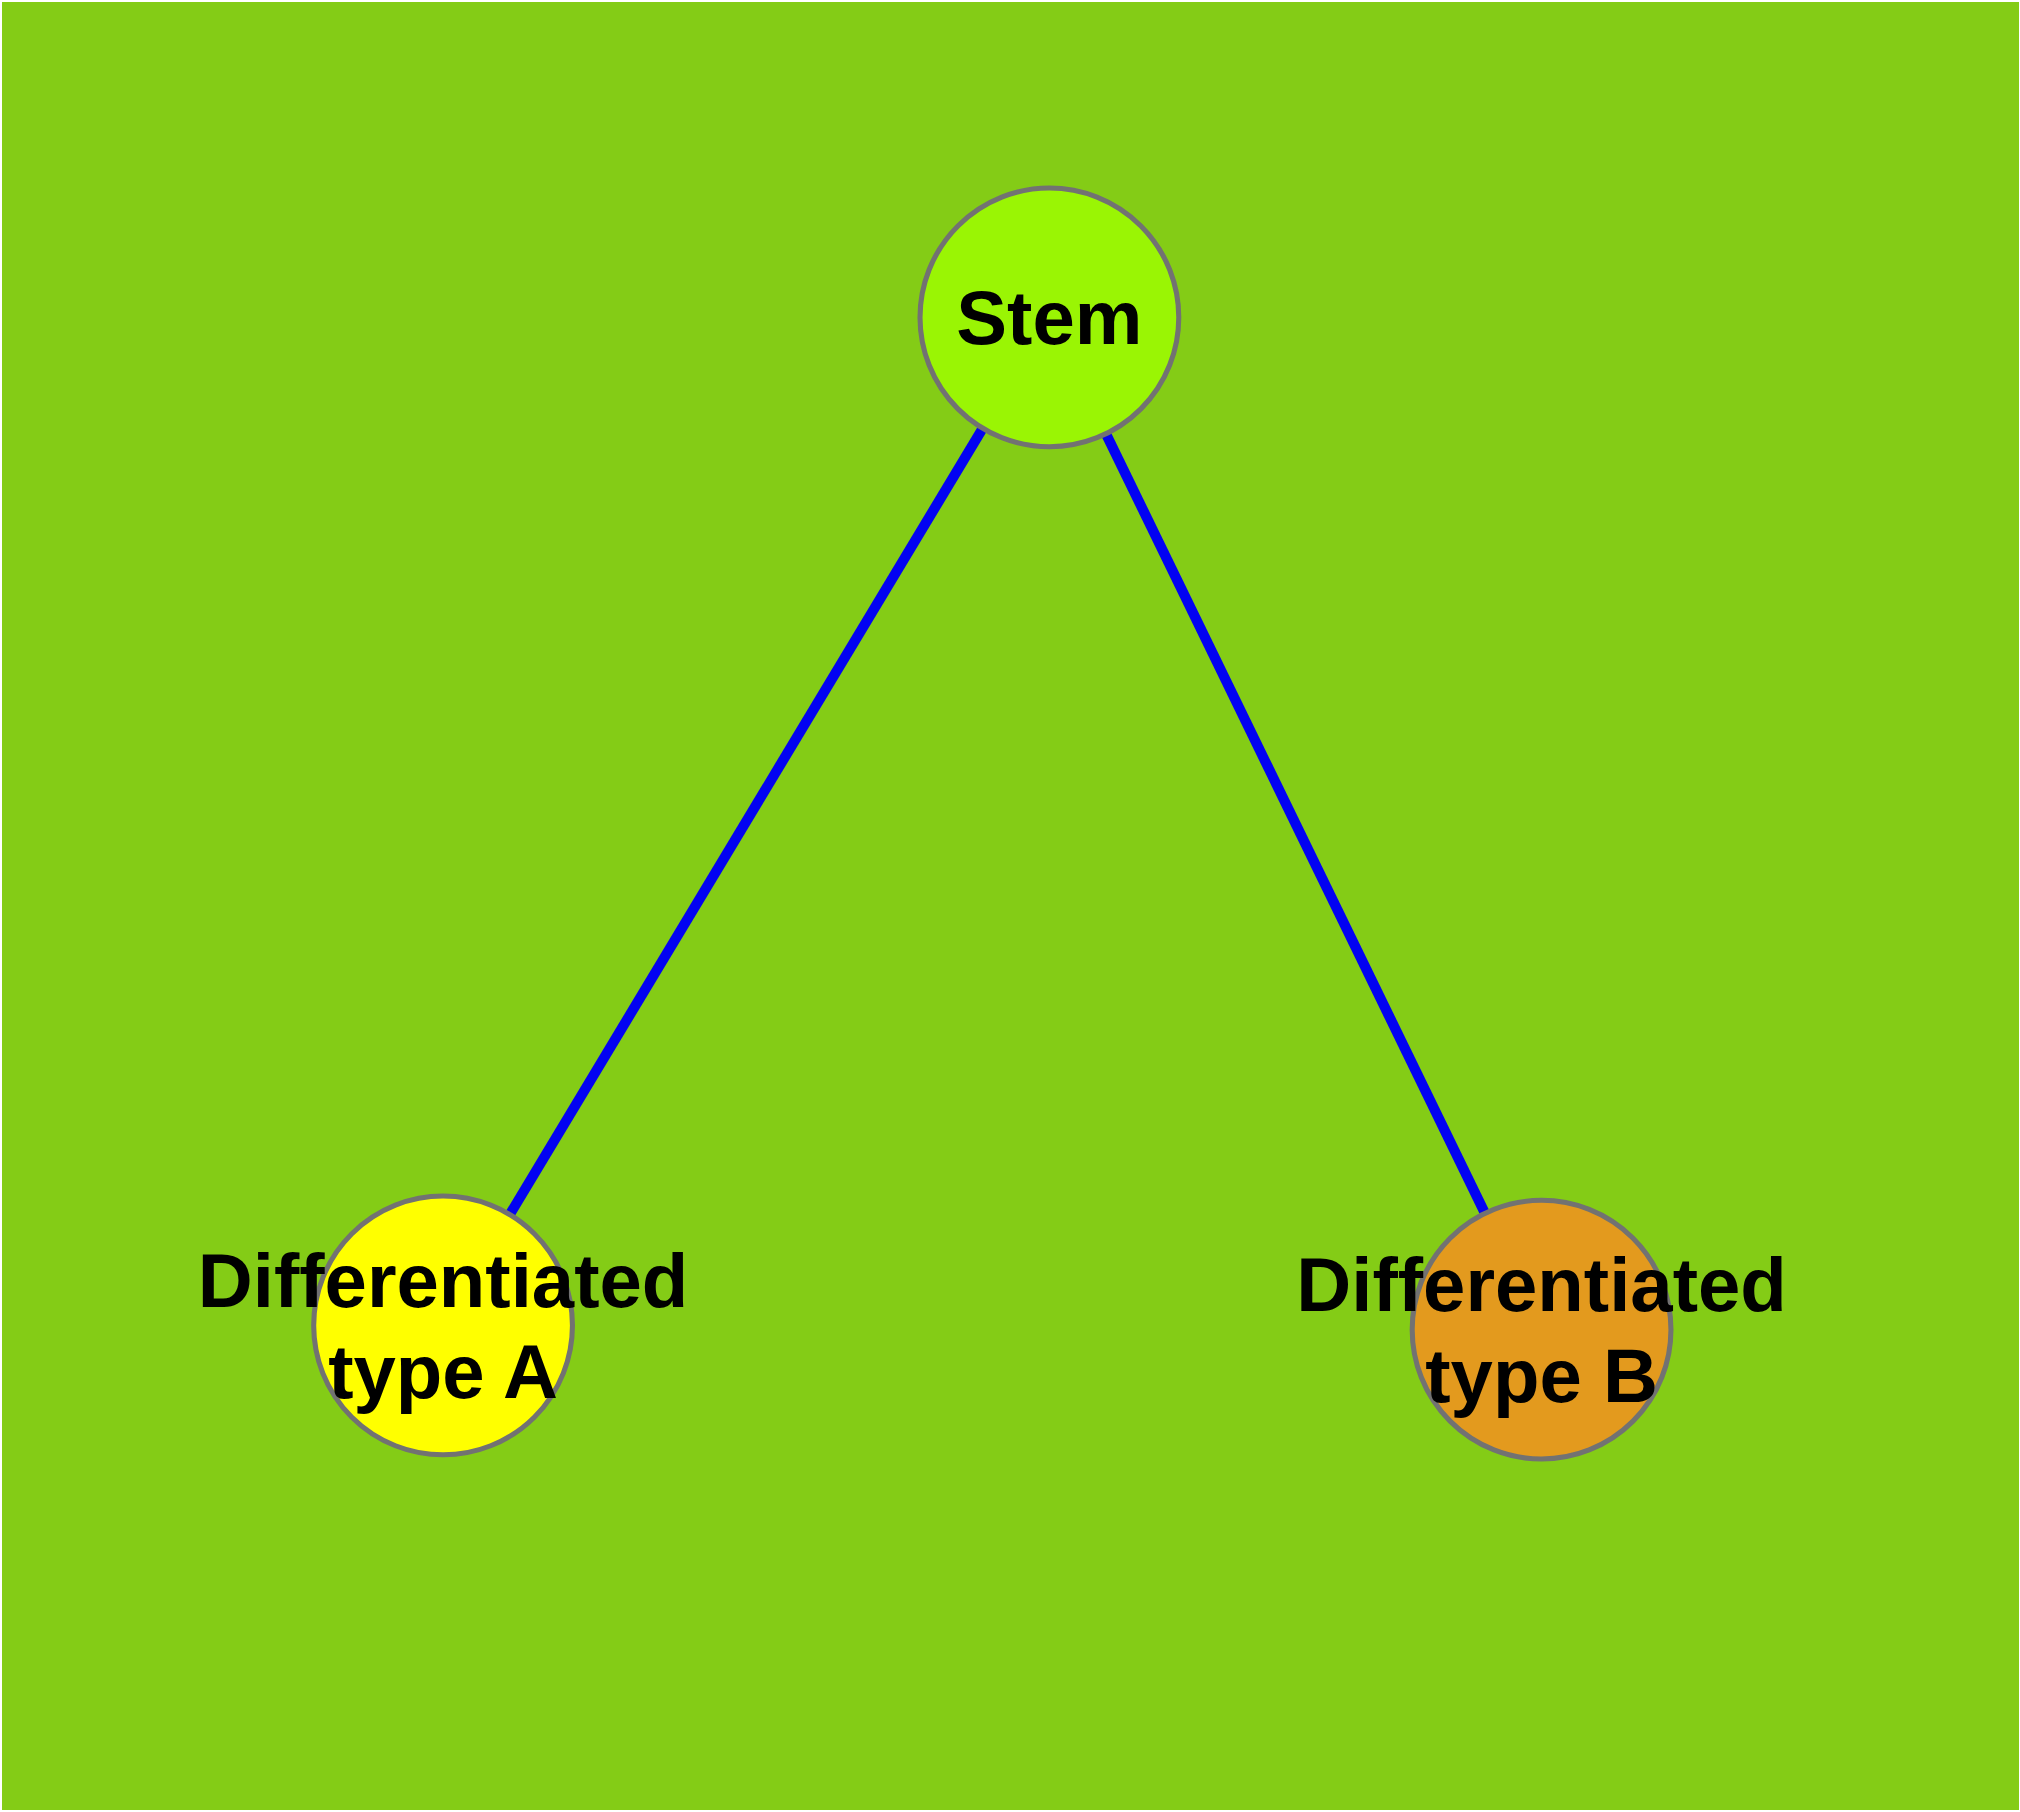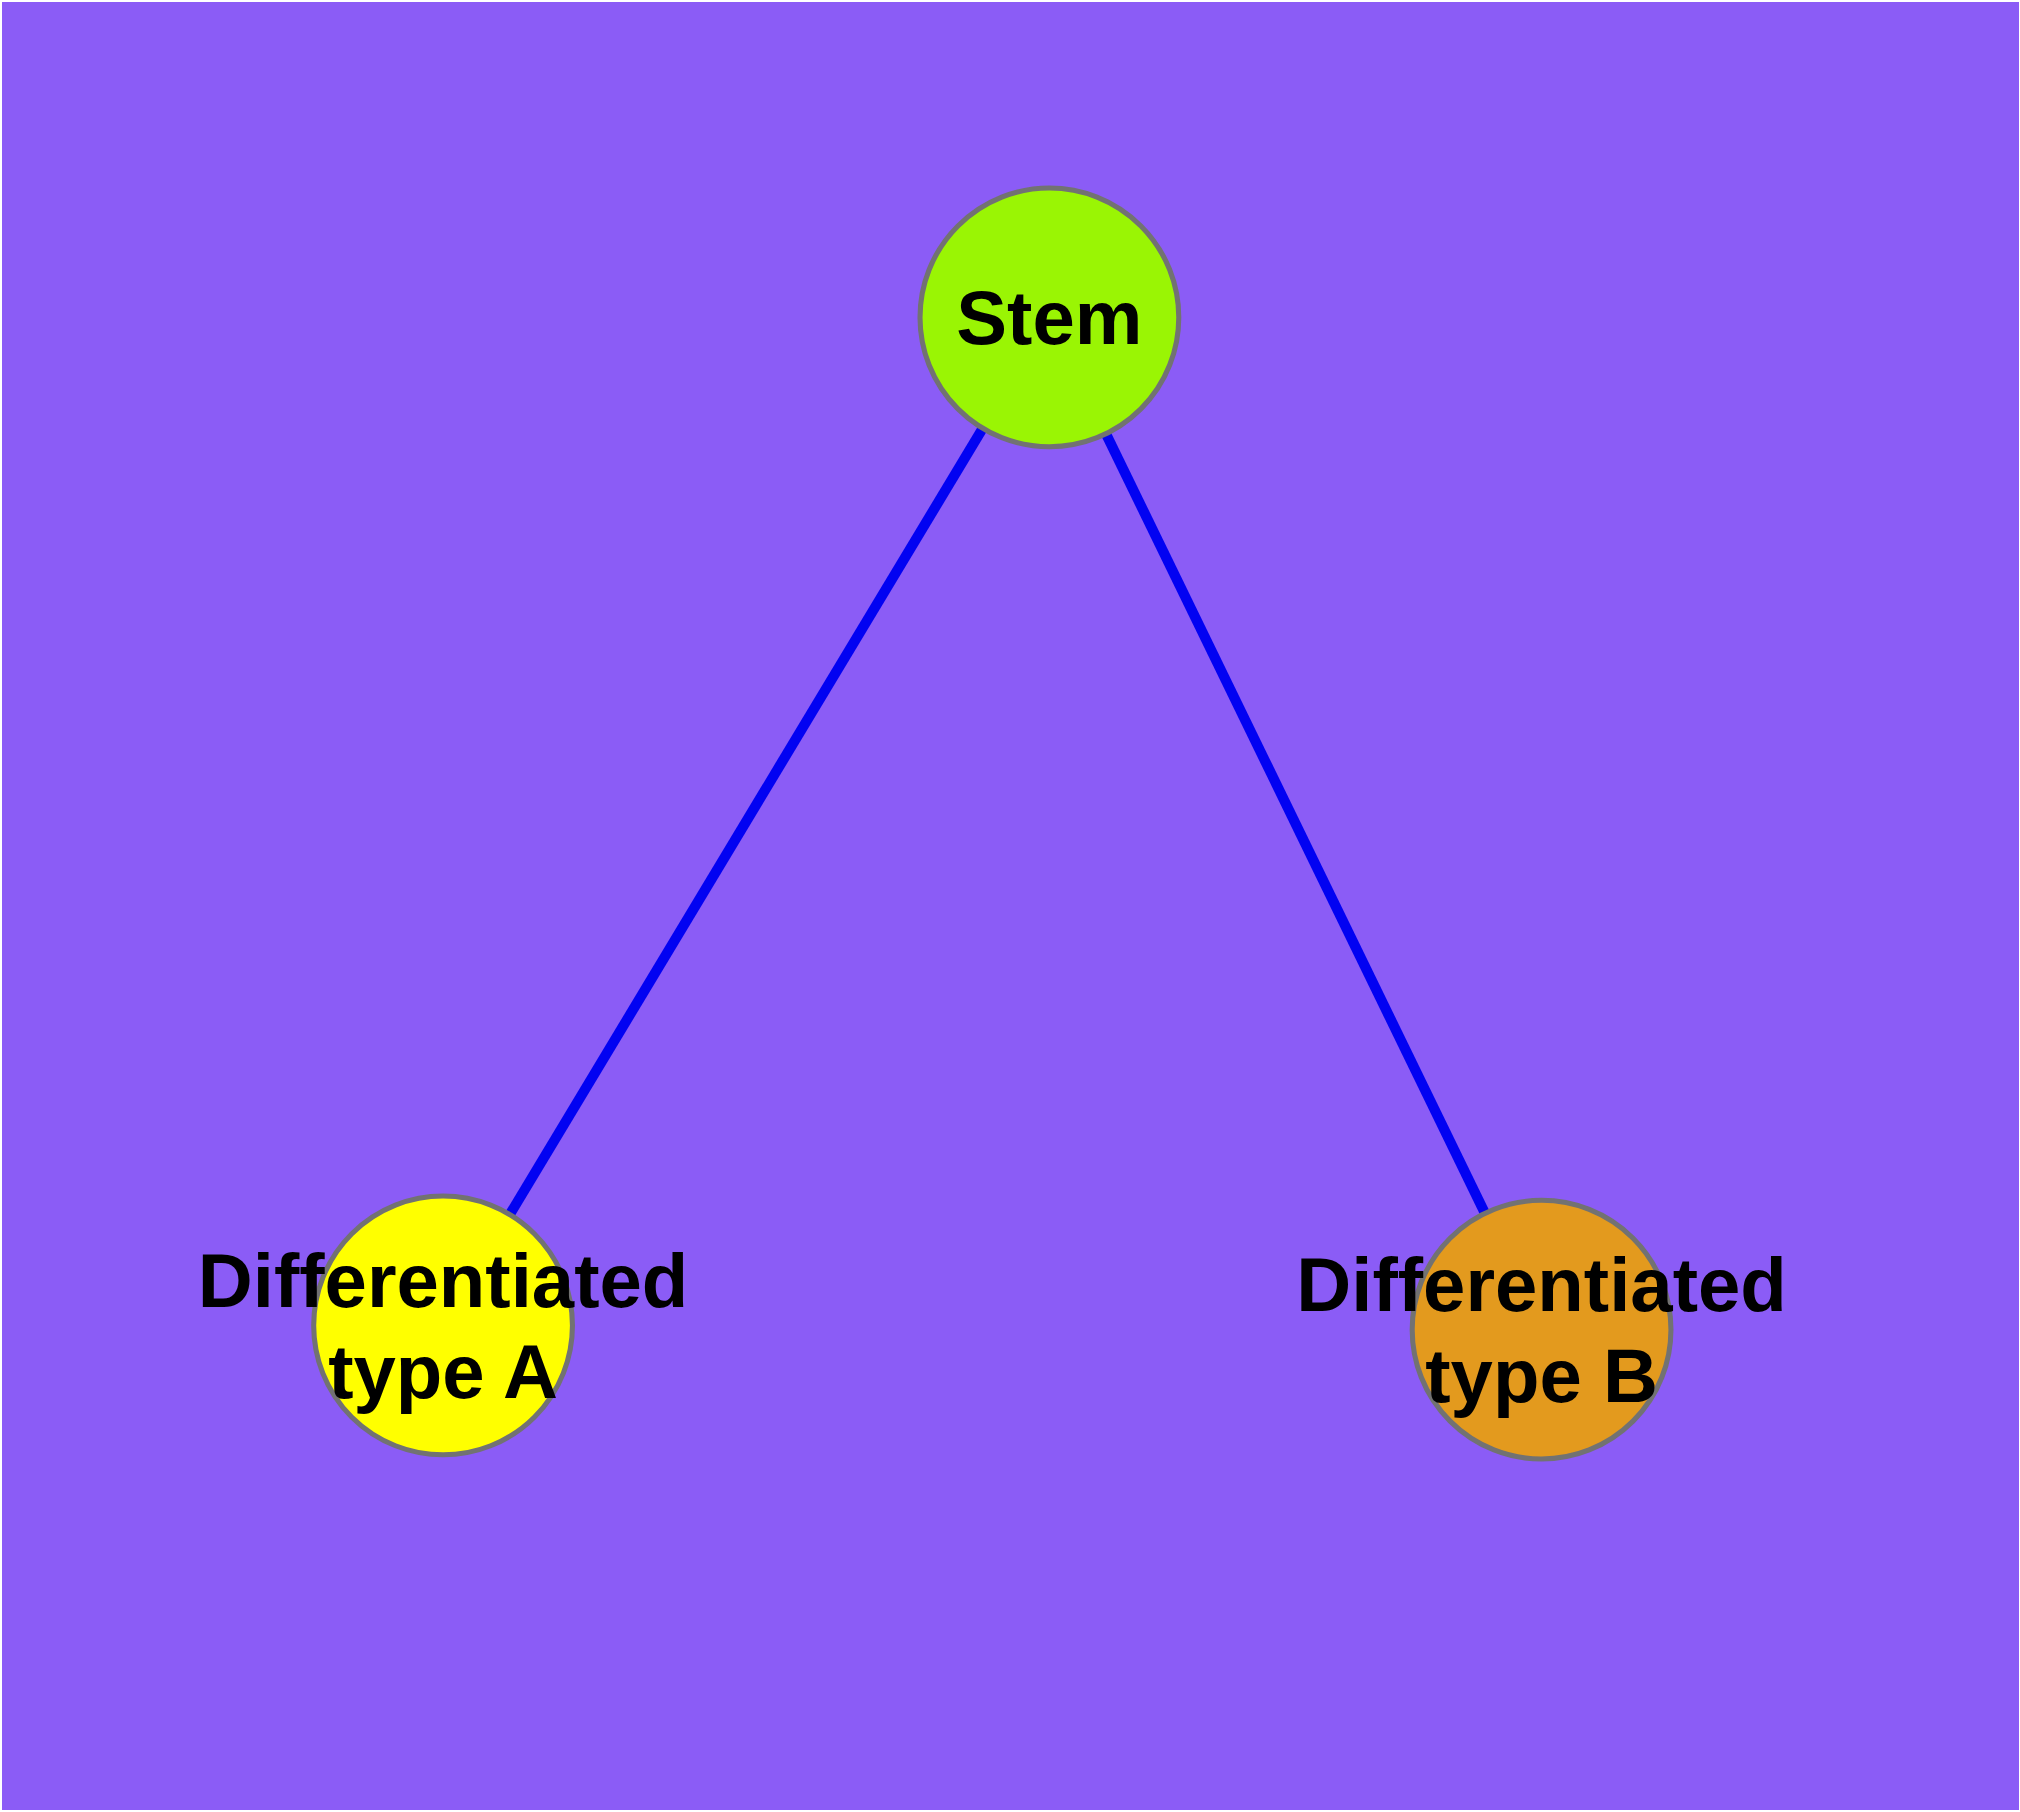--- a/index.html
+++ b/index.html
@@ -5,21 +5,21 @@
   html, body {
     margin: 0;
     padding: 0;
     background: #ffffff;
   }
   .canvas {
     position: relative;
     width: 2021px;
     height: 1812px;
     box-sizing: border-box;
-    background: #8b5cf6;
+    background: #84cc16;
     border: 2.5px solid #ffffff;
     overflow: hidden;
   }
   svg.diagram {
     position: absolute;
     left: 0;
     top: 0;
     width: 100%;
     height: 100%;
   }

